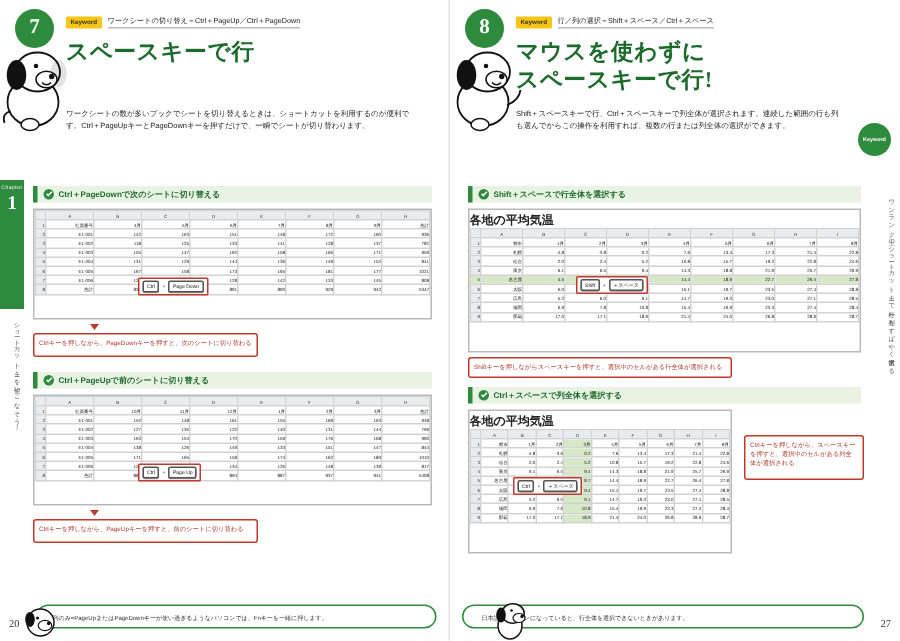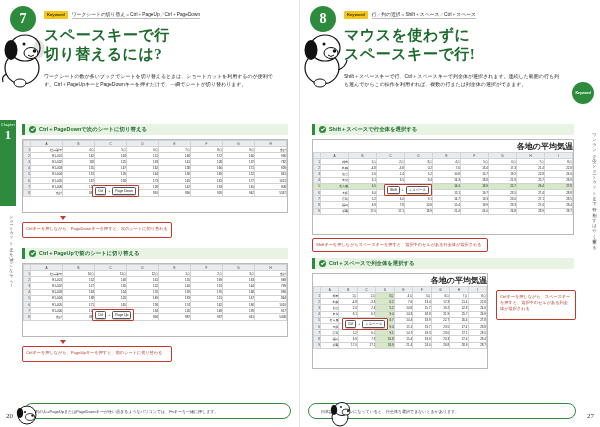--- a/index.html
+++ b/index.html
@@ -81,21 +81,21 @@
   .shot{position:absolute;border:1px solid #b9b9b9;background:#fff;box-sizing:border-box;overflow:hidden;}
   table.xl{border-collapse:collapse;width:100%;table-layout:fixed;font-size:3px;}
   table.xl td,table.xl th{border:0.4px solid #d3d3d3;padding:0;height:5.2px;text-align:right;
     overflow:hidden;white-space:nowrap;}
   table.xl th{background:#e9ecef;color:#333;text-align:center;font-weight:normal;height:5px;}
   td.rowh{background:#e9ecef;text-align:center;width:6px;color:#333;}
   td.lbl{text-align:left;padding-left:1px;}
   tr.sel td{background:#d6e8c8;}
   td.colsel{background:#d6e8c8;}
   .tabsbar{height:6px;background:#f1f1f1;border-top:1px solid #ccc;display:flex;align-items:center;gap:2px;padding-left:6px;font-size:3px;color:#333;}
-  .titleband{font-family:"Liberation Serif",serif;font-weight:bold;font-size:8px;text-align:right;padding:1px 0 0;}
+  .titleband{font-family:"Liberation Serif",serif;font-weight:bold;font-size:8px;text-align:left;padding:1px 0 0;}
 
   
   .keys{position:absolute;display:flex;align-items:center;gap:2px;
     border:0.8px solid #c0392b;background:#fff;padding:1px 2px;border-radius:1px;}
   .key{border:0.6px solid #555;border-radius:1.5px;background:#fafafa;
     font-size:3.4px;padding:0.8px 2px;white-space:nowrap;box-shadow:0 0.5px 0 #999;}
   .plus{font-size:3.4px;color:#333;}
 
   
   .callout{position:absolute;border:0.8px solid #c0392b;border-radius:2px;
@@ -129,21 +129,20 @@
     <div class="hdr">
       <div class="numcircle" style="left:10px;">7</div>
 
       <div class="kwbar" style="left:44px;">
         <span class="kwtag">Keyword</span>
         <span class="kwtext">ワークシートの切り替え＝Ctrl＋PageUp／Ctrl＋PageDown</span>
       </div>
 
       <div class="bigtitle" style="left:44px;top:26px;">
         <div>スペースキーで行</div>
-        <div>切り替えるには?</div>
       </div>
 
       <div class="lead" style="left:44px;top:72px;width:236px;">ワークシートの数が多いブックでシートを切り替えるときは、ショートカットを利用するのが便利です。Ctrl＋PageUpキーとPageDownキーを押すだけで、一瞬でシートが切り替わります。</div>
 
       <svg class="snoopy" style="left:-2px;top:28px;" viewBox="0 0 56 62">
         <ellipse cx="24" cy="40" rx="17" ry="16" fill="#ffffff" stroke="#111" stroke-width="1.2"></ellipse>
         <ellipse cx="27" cy="20" rx="15" ry="13" fill="#ffffff" stroke="#111" stroke-width="1.2"></ellipse>
         <ellipse cx="13" cy="22" rx="6.5" ry="10" fill="#111"></ellipse>
         <ellipse cx="41" cy="21" rx="5.5" ry="9" fill="#111" opacity="0.12"></ellipse>
         <ellipse cx="33" cy="25" rx="7" ry="5.5" fill="#fff" stroke="#111" stroke-width="1"></ellipse>

